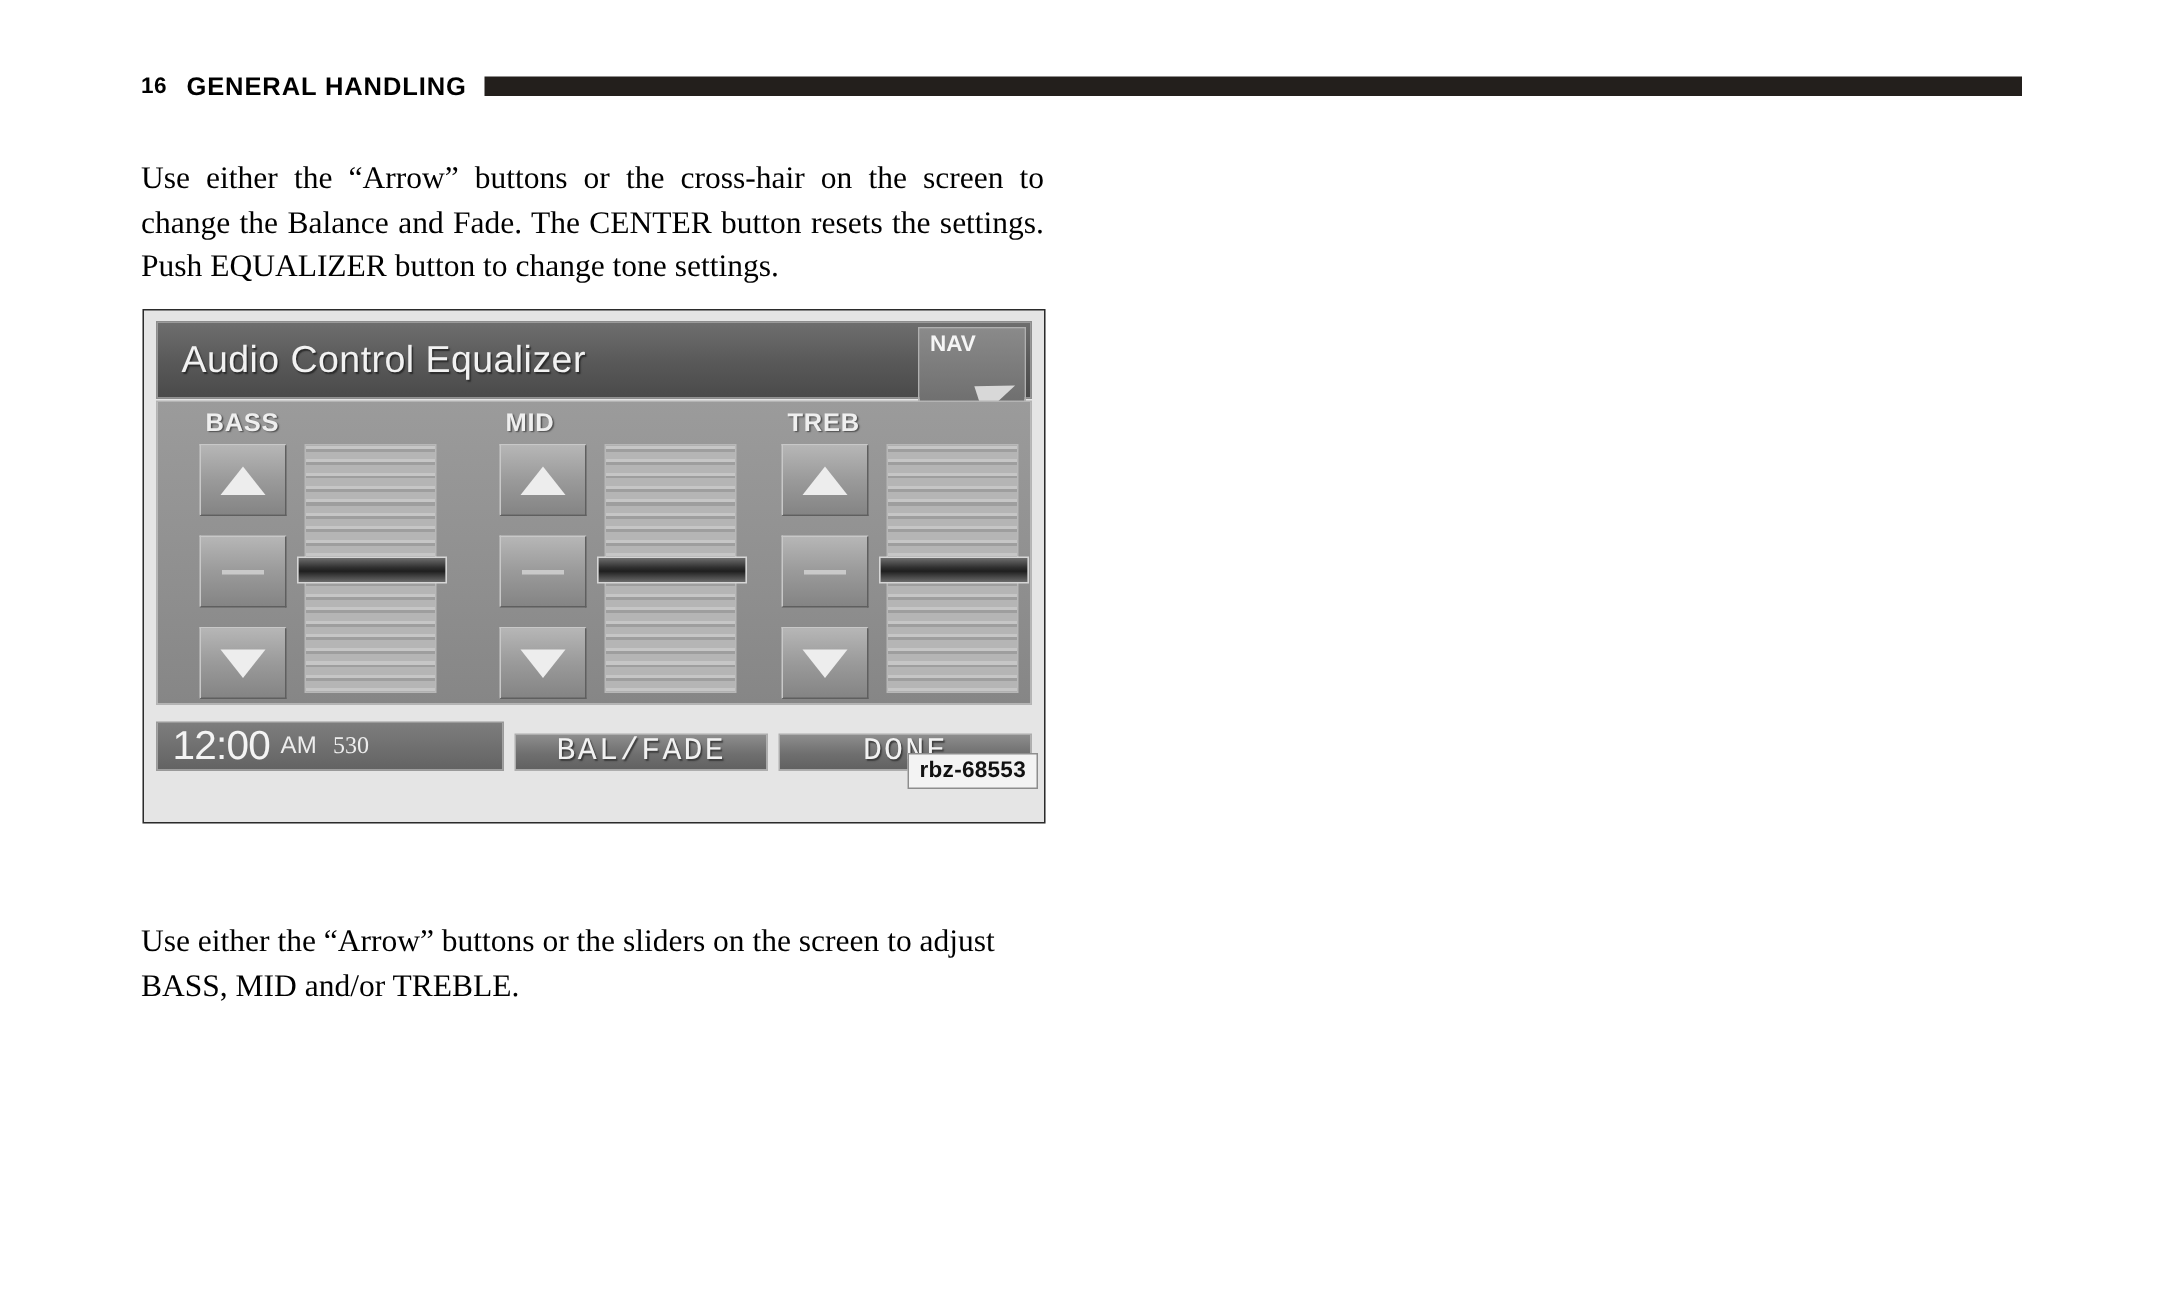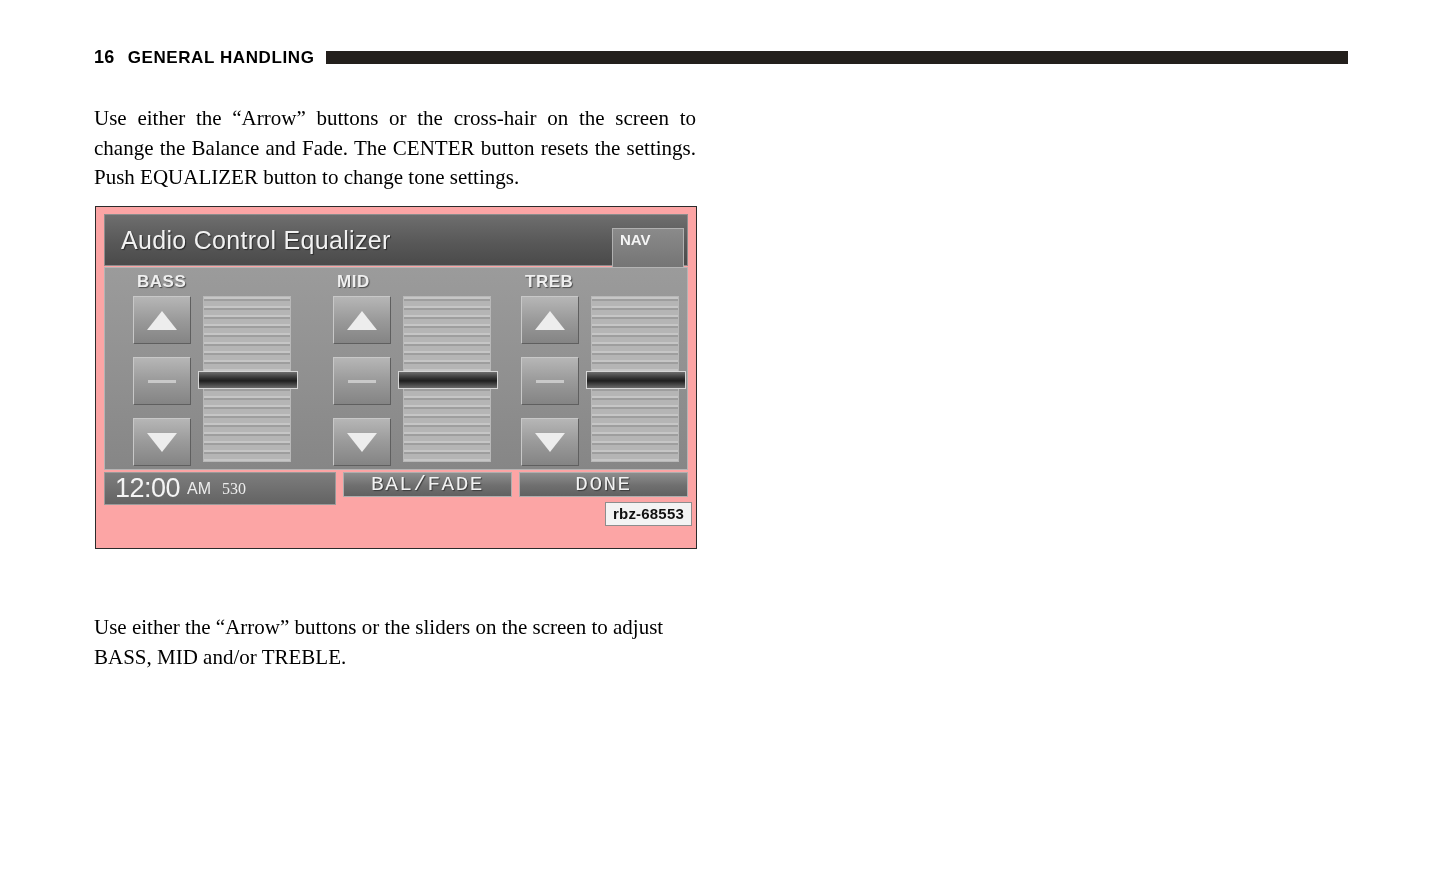--- a/index.html
+++ b/index.html
@@ -22,21 +22,21 @@
     left: 94px;
     top: 46px;
     width: 1254px;
     height: 22px;
     display: flex;
     align-items: center;
   }
   .page-number {
     font-family: "Liberation Sans", sans-serif;
     font-weight: bold;
-    font-size: 18px;
+    font-size: 15px;
     letter-spacing: 0.3px;
     margin-right: 13px;
     line-height: 1;
   }
   .section-title {
     font-family: "Liberation Sans", sans-serif;
     font-weight: bold;
     font-size: 17px;
     letter-spacing: 0.6px;
     line-height: 1;
@@ -62,21 +62,21 @@
   .para-top { top: 83px; }
   .para-bottom { top: 592px; text-align: left; }
 
   
   .figure {
     position: absolute;
     left: 95px;
     top: 206px;
     width: 602px;
     height: 343px;
-    background: #fca5a5;
+    background: #e5e5e5;
     border: 1px solid #2b2b2b;
     box-sizing: border-box;
   }
 
   .screen-title-bar {
     position: absolute;
     left: 8px;
     top: 7px;
     right: 8px;
     height: 52px;
@@ -90,21 +90,21 @@
     font-family: "Liberation Sans", sans-serif;
     font-size: 25px;
     color: #f2f2f2;
     margin-left: 16px;
     letter-spacing: 0.3px;
     text-shadow: 1px 1px 1px #2a2a2a;
   }
   .nav-badge {
     position: absolute;
     right: 3px;
-    top: 13px;
+    top: 3px;
     width: 72px;
     height: 60px;
     background: linear-gradient(180deg, #8a8a8a 0%, #6a6a6a 100%);
     border: 1px solid #b0b0b0;
     box-sizing: border-box;
   }
   .nav-badge-text {
     position: absolute;
     left: 7px;
     top: 2px;
@@ -219,21 +219,21 @@
     box-sizing: border-box;
   }
 
   .bottom-bar {
     position: absolute;
     left: 8px;
     top: 265px;
     right: 8px;
     height: 42px;
     display: flex;
-    align-items: flex-start;
+    align-items: flex-end;
   }
   .clock-box {
     width: 232px;
     background: linear-gradient(180deg, #7d7d7d 0%, #636363 100%);
     border: 1px solid #9a9a9a;
     box-sizing: border-box;
     display: flex;
     align-items: center;
     position: relative;
   }

